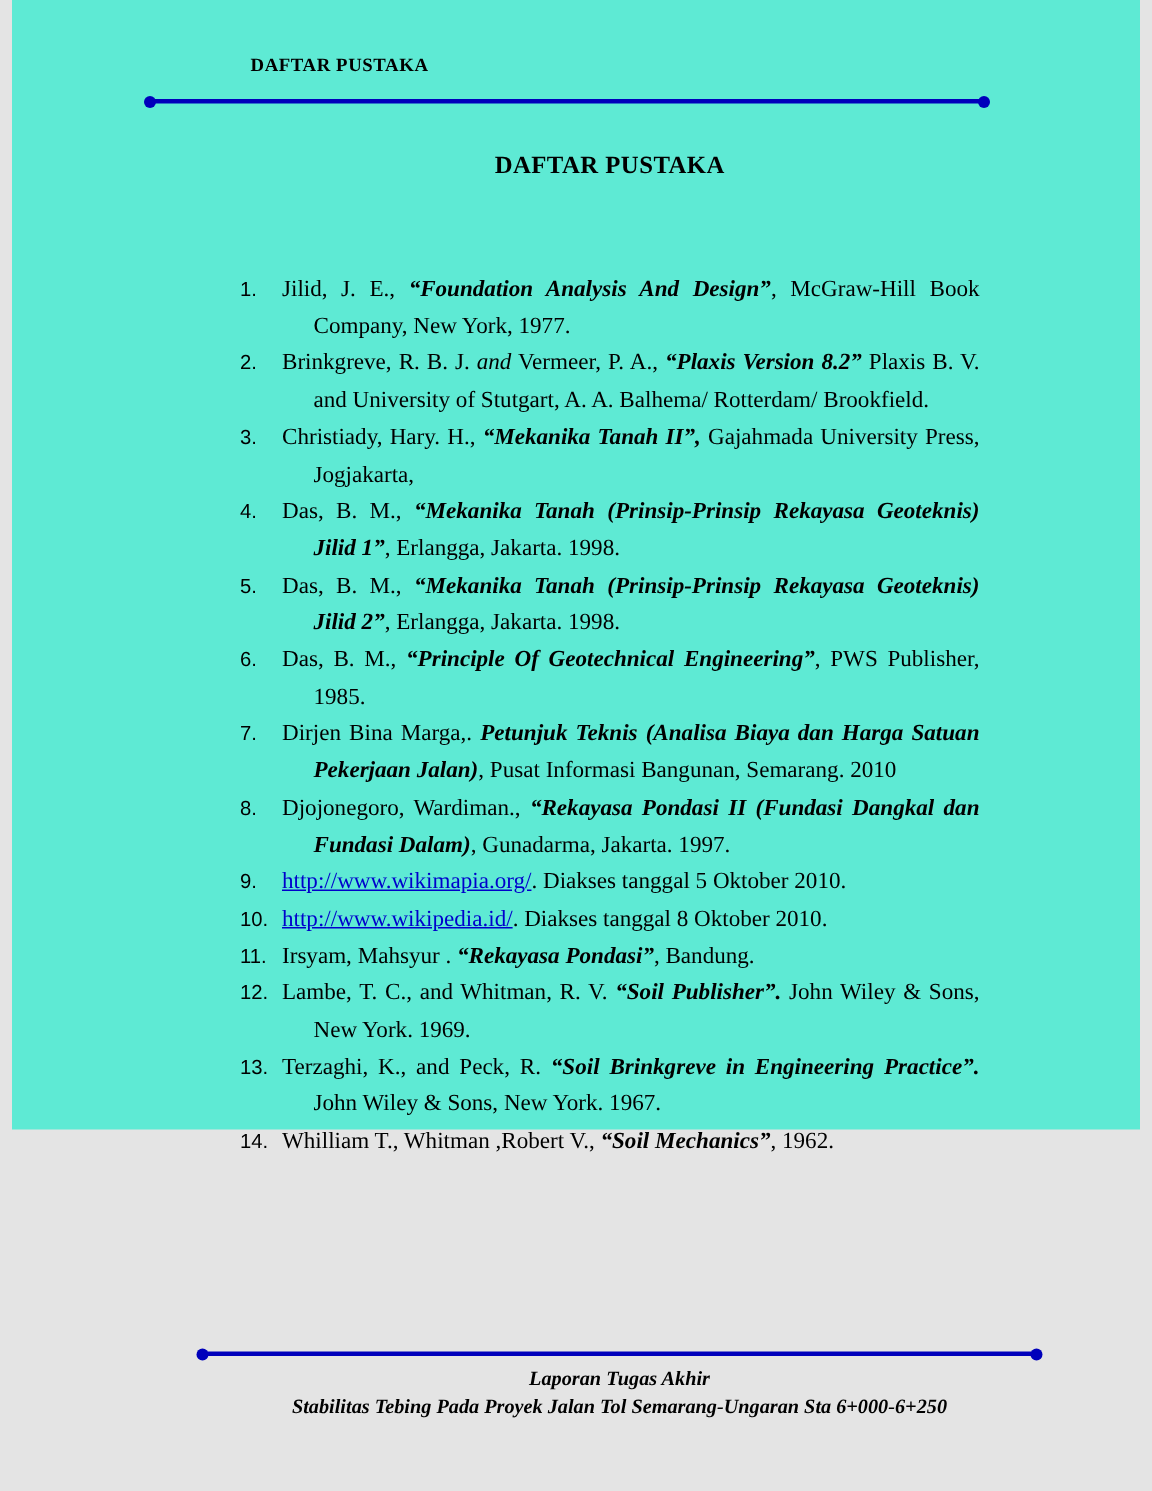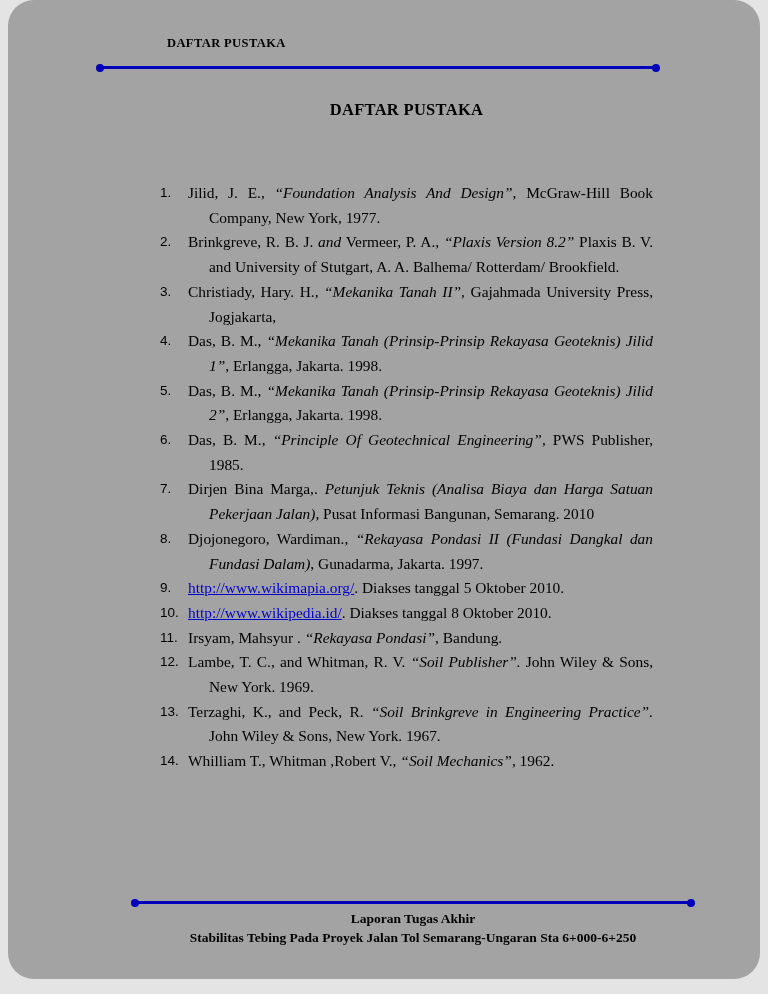--- a/index.html
+++ b/index.html
@@ -4,24 +4,23 @@
 <style>
   html,body{margin:0;padding:0;}
   body{
     width:768px;height:994px;
     background:#e4e4e4;
     font-family:"Liberation Serif",serif;
     position:relative;overflow:hidden;
   }
   .page{
     position:absolute;left:8px;top:0;
-    width:752px;height:979px;
-    background:#a3a3a3;
+    width:752px;height:753px;
+    background:#5eead4;
     color:#000;
-    border-radius:26px;
   }
   .hdr-title{
     position:absolute;left:159px;top:36px;
     font-size:12.5px;font-weight:bold;letter-spacing:.4px;
   }
   .rule{position:absolute;height:3px;background:#0000bb;}
   .rule::before,.rule::after{
     content:"";position:absolute;width:8px;height:8px;border-radius:50%;
     background:#0000bb;top:-2.5px;
   }
@@ -40,27 +39,27 @@
   .ref-num{
     width:28px;flex:0 0 28px;
     font-family:"Liberation Sans",sans-serif;
     font-size:13.5px;line-height:24.7px;
   }
   .ref-body{
     flex:1;text-align:justify;
     padding-left:21px;text-indent:-21px;
   }
   .seg-n{}
-  .seg-bi{font-weight:normal;font-style:italic;}
+  .seg-bi{font-weight:bold;font-style:italic;}
   .seg-i{font-style:italic;}
   a.ref-link{color:#0000cc;text-decoration:underline;margin-top:36px;}
   .ftr-rule{left:127px;top:901px;width:556px;}
   .ftr-text{
     position:absolute;left:127px;top:909px;width:556px;
-    text-align:center;font-weight:bold;line-height:19px;
+    text-align:center;font-weight:bold;line-height:19px;font-style:italic;
   }
   .ftr-line1{font-size:13.5px;}
   .ftr-line2{font-size:13.5px;}
 </style>
 </head>
 <body>
 
 <div class="page">
   <div class="hdr-title">DAFTAR PUSTAKA</div>
   <div class="rule hdr-rule"></div>

